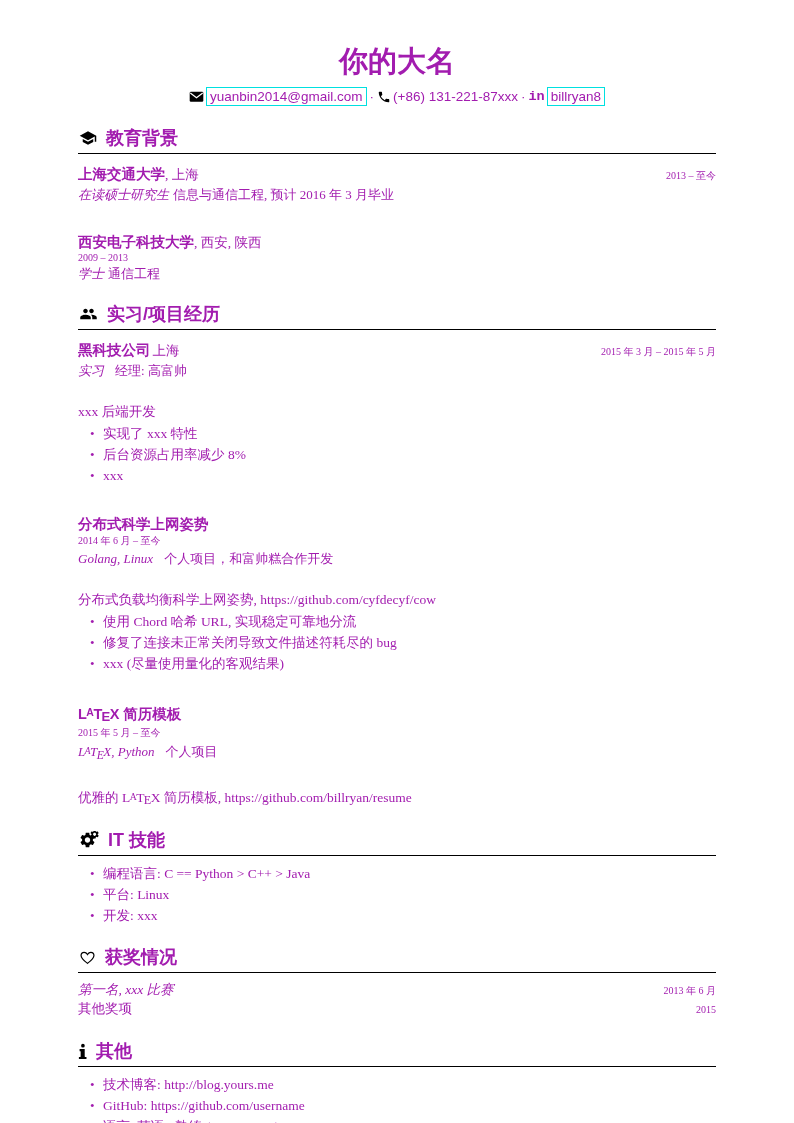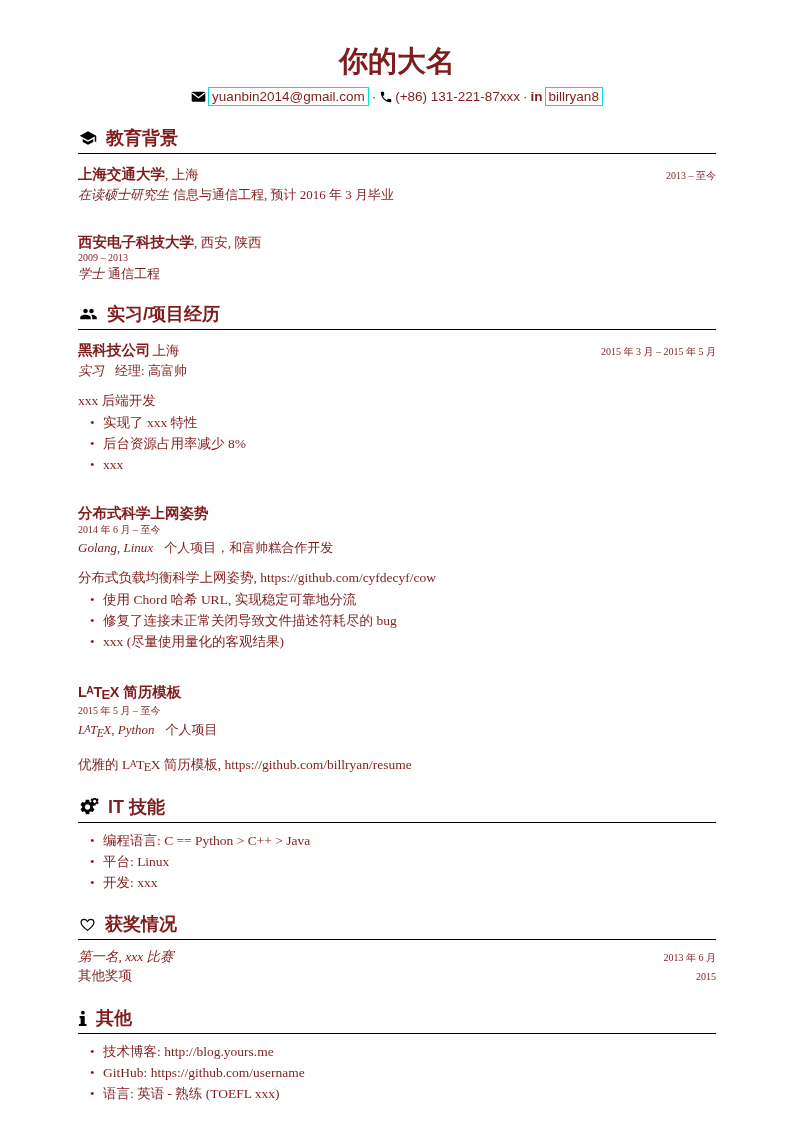--- a/index.html
+++ b/index.html
@@ -1,33 +1,33 @@
 <!DOCTYPE html>
 <html><head>
 <meta charset="utf-8">
 <style>
   html,body{margin:0;padding:0;background:#fff;}
   .page{
-    width:794px;height:1123px;box-sizing:border-box;background:#fff;color:#7f1d1d;
+    width:794px;height:1123px;box-sizing:border-box;background:#fff;color:#a21caf;
     padding:44px 78px 0 78px;overflow:hidden;position:relative;
     font-family:"Liberation Serif","DejaVu Serif",serif;
   }
   
   .name{
     font-family:"Liberation Sans","DejaVu Sans",sans-serif;
     font-weight:700;font-size:29px;line-height:34px;text-align:center;margin:0;
   }
   .contact{
     margin-top:9px;display:flex;justify-content:center;align-items:center;gap:2px;
     font-family:"Liberation Sans","DejaVu Sans",sans-serif;font-size:13.5px;
   }
   .contact .icon svg{display:block;}
   .linkbox{border:1.5px solid #00e0e0;padding:0 3px;line-height:17px;display:inline-block;}
   .dot-sep{margin:0 1px;}
-  .li-label{font-weight:700;}
+  .li-label{font-weight:700;font-family:Liberation Mono, monospace;}
   
   .sec{margin-top:21px;}
   .sec-header{
     display:flex;gap:8px;
     border-bottom:1.6px solid #000;padding-bottom:4px;
     font-family:"Liberation Sans","DejaVu Sans",sans-serif;font-weight:700;font-size:18px;line-height:22px;
   }
   .sec-header .icon{display:flex;align-items:center;}
   .sec-header .icon svg{display:block;}
   
@@ -35,21 +35,21 @@
   .row.tight{margin-top:30px;flex-direction:column;}
   .entry-title{font-size:14.5px;line-height:19px;}
   .entry-title .org{font-family:"Liberation Sans","DejaVu Sans",sans-serif;font-weight:700;}
   .entry-title .loc{font-size:13.5px;}
   .date{font-size:10px;white-space:nowrap;}
   .sub{font-size:13px;line-height:16px;margin-top:3px;}
   .em{font-style:italic;}
   .gap-sm{margin-left:0.3em;}
   .gap-lg{margin-left:0.85em;}
   .gap-xs{margin-left:0.15em;}
-  .desc{font-size:13.5px;line-height:16px;margin-top:14px;}
+  .desc{font-size:13.5px;line-height:16px;margin-top:25px;}
   
   ul.blist{margin:4px 0 0 0;padding:0;list-style:none;}
   ul.blist li{
     position:relative;padding-left:13px;margin-left:12px;margin-top:2px;
     font-size:13.5px;line-height:19px;
   }
   ul.blist li::before{content:"\2022";position:absolute;left:0;top:0;font-size:13px;}
   
   .award-row{display:flex;justify-content:space-between;align-items:baseline;font-size:13.5px;line-height:18px;}
   .award-row.first{margin-top:8px;}

